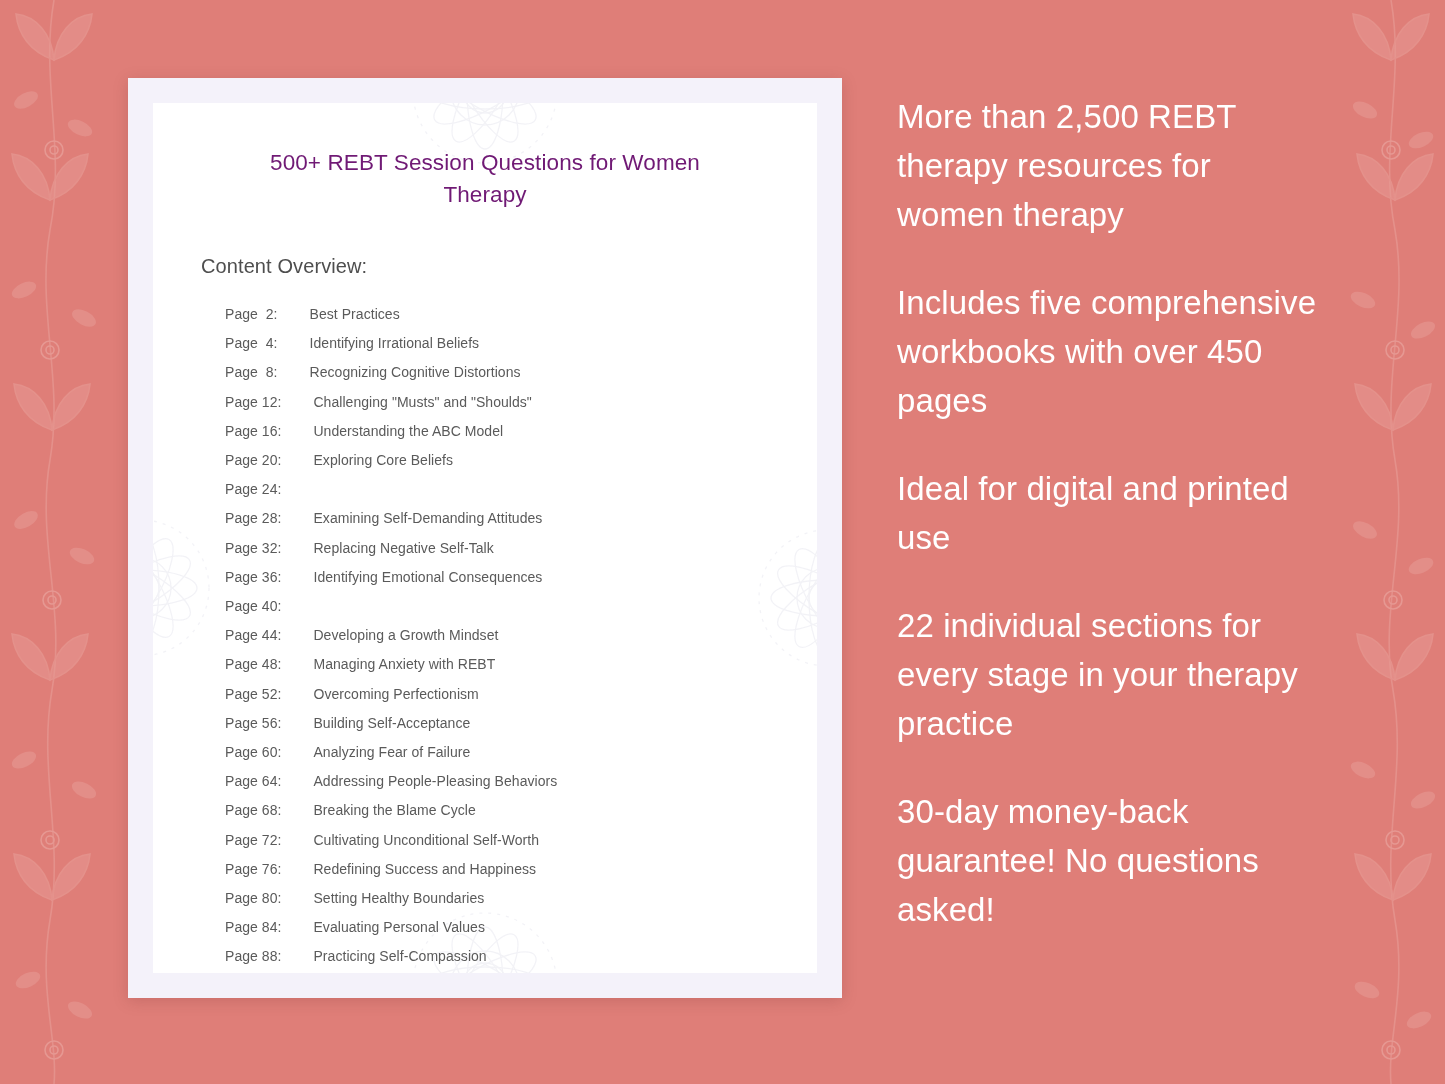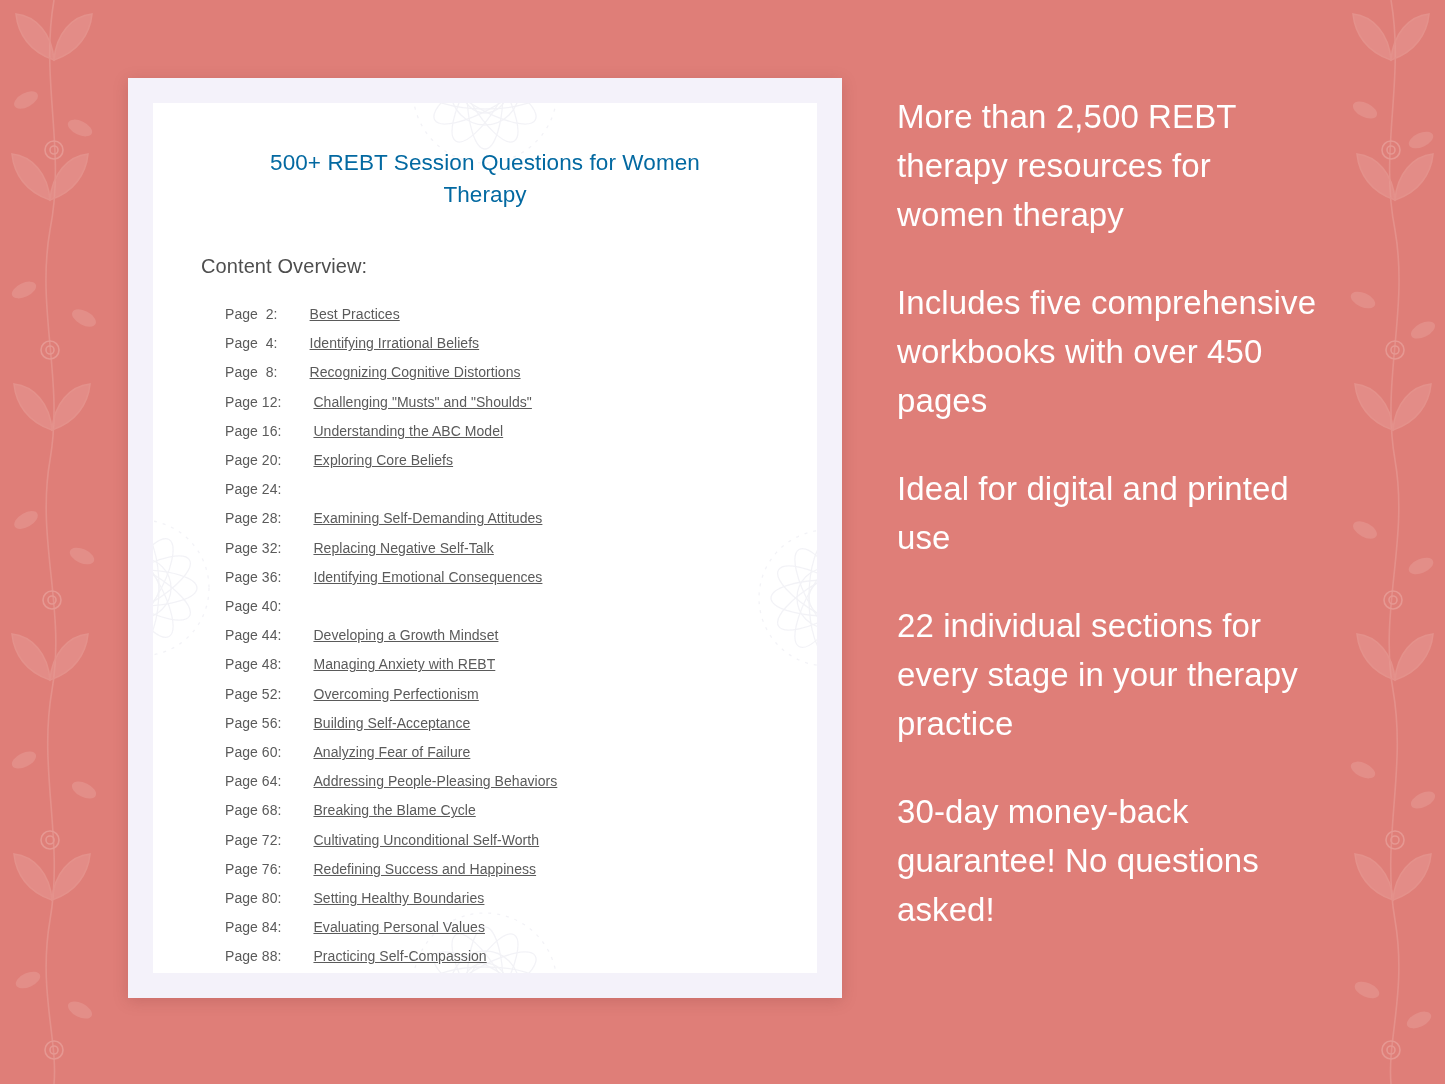--- a/index.html
+++ b/index.html
@@ -65,21 +65,21 @@
 
   .doc-content {
     position: relative;
     z-index: 2;
     padding: 44px 48px 0 48px;
   }
 
   .doc-title {
     font-size: 22.5px;
     line-height: 32px;
-    color: #0369a1;
+    color: #701a75;
     text-align: center;
     font-weight: 400;
     letter-spacing: 0.1px;
     padding: 0 54px;
   }
 
   .overview-label {
     margin-top: 44px;
     font-size: 20px;
     color: #4E4E4E;
@@ -102,21 +102,20 @@
     gap: 24px;
   }
 
   .toc-page {
     white-space: pre;
     flex: 0 0 auto;
   }
 
   .toc-title {
     margin-left: 8px;
-    text-decoration: underline;
   }
 
   
   .features {
     position: absolute;
     left: 897px;
     top: 92px;
     width: 430px;
   }
 

